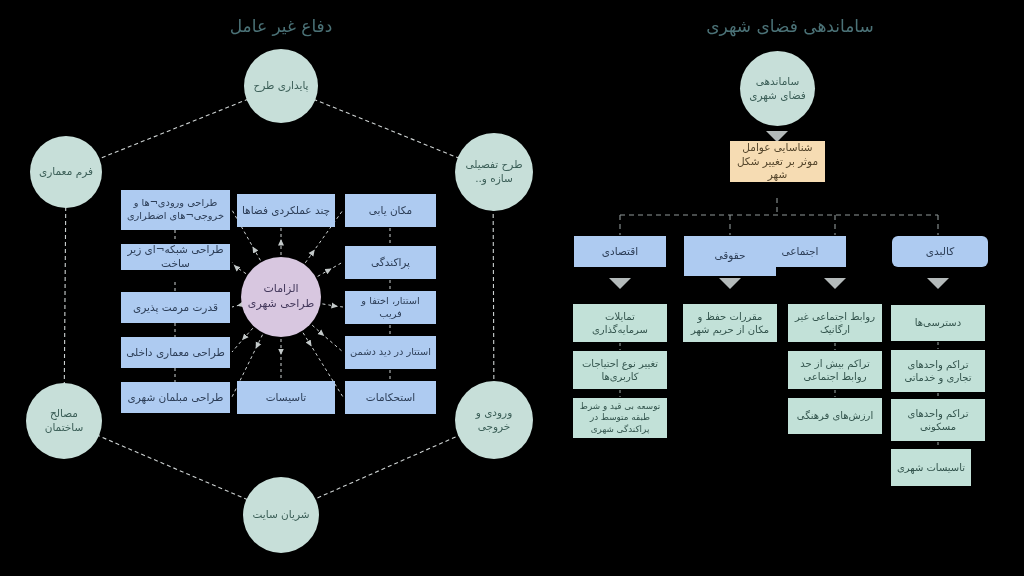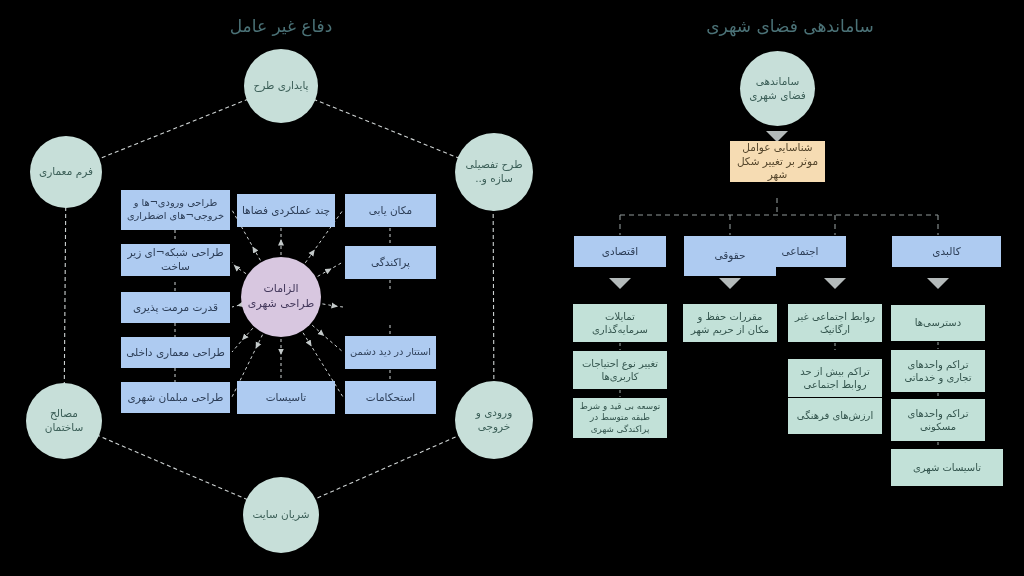--- a/index.html
+++ b/index.html
@@ -91,52 +91,53 @@
   <div class="node circle" style="left:244px;top:49px;width:74px;height:74px;">پایداری طرح</div>
   <div class="node circle" style="left:30px;top:136px;width:72px;height:72px;">فرم معماری</div>
   <div class="node circle" style="left:455px;top:133px;width:78px;height:78px;">طرح تفصیلی سازه و..</div>
   <div class="node circle" style="left:26px;top:383px;width:76px;height:76px;">مصالح ساختمان</div>
   <div class="node circle" style="left:455px;top:381px;width:78px;height:78px;">ورودی و خروجی</div>
   <div class="node circle" style="left:243px;top:477px;width:76px;height:76px;">شریان سایت</div>
 
   <div class="node purple" style="left:241px;top:257px;width:80px;height:80px;">الزامات طراحی شهری</div>
 
   <div class="node bluebox" style="left:121px;top:190px;width:109px;height:40px;font-size:9.8px;">طراحی ورودی¬ها و خروجی¬های اضطراری</div>
-  <div class="node bluebox" style="left:121px;top:244px;width:109px;height:32px;">طراحی شبکه¬ای زیر ساخت</div>
+  <div class="node bluebox" style="left:121px;top:244px;width:109px;height:26px;">طراحی شبکه¬ای زیر ساخت</div>
   <div class="node bluebox" style="left:121px;top:292px;width:109px;height:31px;">قدرت مرمت پذیری</div>
   <div class="node bluebox" style="left:121px;top:337px;width:109px;height:31px;">طراحی معماری داخلی</div>
   <div class="node bluebox" style="left:121px;top:382px;width:109px;height:31px;">طراحی مبلمان شهری</div>
 
   <div class="node bluebox" style="left:237px;top:194px;width:98px;height:33px;">چند عملکردی فضاها</div>
   <div class="node bluebox" style="left:237px;top:381px;width:98px;height:33px;">تاسیسات</div>
 
   <div class="node bluebox" style="left:345px;top:194px;width:91px;height:33px;">مکان یابی</div>
   <div class="node bluebox" style="left:345px;top:246px;width:91px;height:33px;">پراکندگی</div>
+  <div class="node bluebox" style="left:345px;top:291px;width:91px;height:33px;font-size:9.8px;">استتار، اختفا و فریب</div>
   <div class="node bluebox" style="left:345px;top:336px;width:91px;height:33px;font-size:9.8px;">استتار در دید دشمن</div>
   <div class="node bluebox" style="left:345px;top:381px;width:91px;height:33px;">استحکامات</div>
 
   <div class="node title" style="left:655px;top:14px;width:270px;height:24px;">ساماندهی فضای شهری</div>
 
   <div class="node circle" style="left:740px;top:51px;width:75px;height:75px;">ساماندهی فضای شهری</div>
 
   <div class="node orangebox" style="left:730px;top:141px;width:95px;height:41px;">شناسایی عوامل موثر بر تغییر شکل شهر</div>
 
   <div class="node bluebox" style="left:574px;top:236px;width:92px;height:31px;">اقتصادی</div>
   <div class="node bluebox" style="left:684px;top:236px;width:92px;height:40px;">حقوقی</div>
   <div class="node bluebox" style="left:754px;top:236px;width:92px;height:31px;">اجتماعی</div>
-  <div class="node bluebox" style="left:892px;top:236px;width:109px;height:31px;">کالبدی</div>
+  <div class="node bluebox" style="left:892px;top:236px;width:96px;height:31px;border-radius:6px;">کالبدی</div>
 
   <div class="node tealbox" style="left:573px;top:304px;width:94px;height:38px;">تمایلات سرمایه‌گذاری</div>
   <div class="node tealbox" style="left:573px;top:351px;width:94px;height:38px;">تغییر نوع احتیاجات کاربری‌ها</div>
   <div class="node tealbox small" style="left:573px;top:398px;width:94px;height:40px;">توسعه بی قید و شرط طبقه متوسط در پراکندگی شهری</div>
 
   <div class="node tealbox" style="left:683px;top:304px;width:94px;height:38px;">مقررات حفظ و مکان از حریم شهر</div>
 
   <div class="node tealbox" style="left:788px;top:304px;width:94px;height:38px;">روابط اجتماعی غیر ارگانیک</div>
-  <div class="node tealbox" style="left:788px;top:351px;width:94px;height:38px;margin-top:8px;">تراکم بیش از حد روابط اجتماعی</div>
+  <div class="node tealbox" style="left:788px;top:351px;width:94px;height:38px;">تراکم بیش از حد روابط اجتماعی</div>
   <div class="node tealbox" style="left:891px;top:305px;width:94px;height:36px;">دسترسی‌ها</div>
 
   <div class="node tealbox" style="left:788px;top:398px;width:94px;height:36px;">ارزش‌های فرهنگی</div>
   <div class="node tealbox" style="left:891px;top:350px;width:94px;height:42px;">تراکم واحدهای تجاری و خدماتی</div>
   <div class="node tealbox" style="left:891px;top:399px;width:94px;height:42px;">تراکم واحدهای مسکونی</div>
-  <div class="node tealbox" style="left:891px;top:449px;width:112px;height:37px;">تاسیسات شهری</div>
+  <div class="node tealbox" style="left:891px;top:449px;width:80px;height:37px;">تاسیسات شهری</div>
 
 </div>
 
 </body></html>

